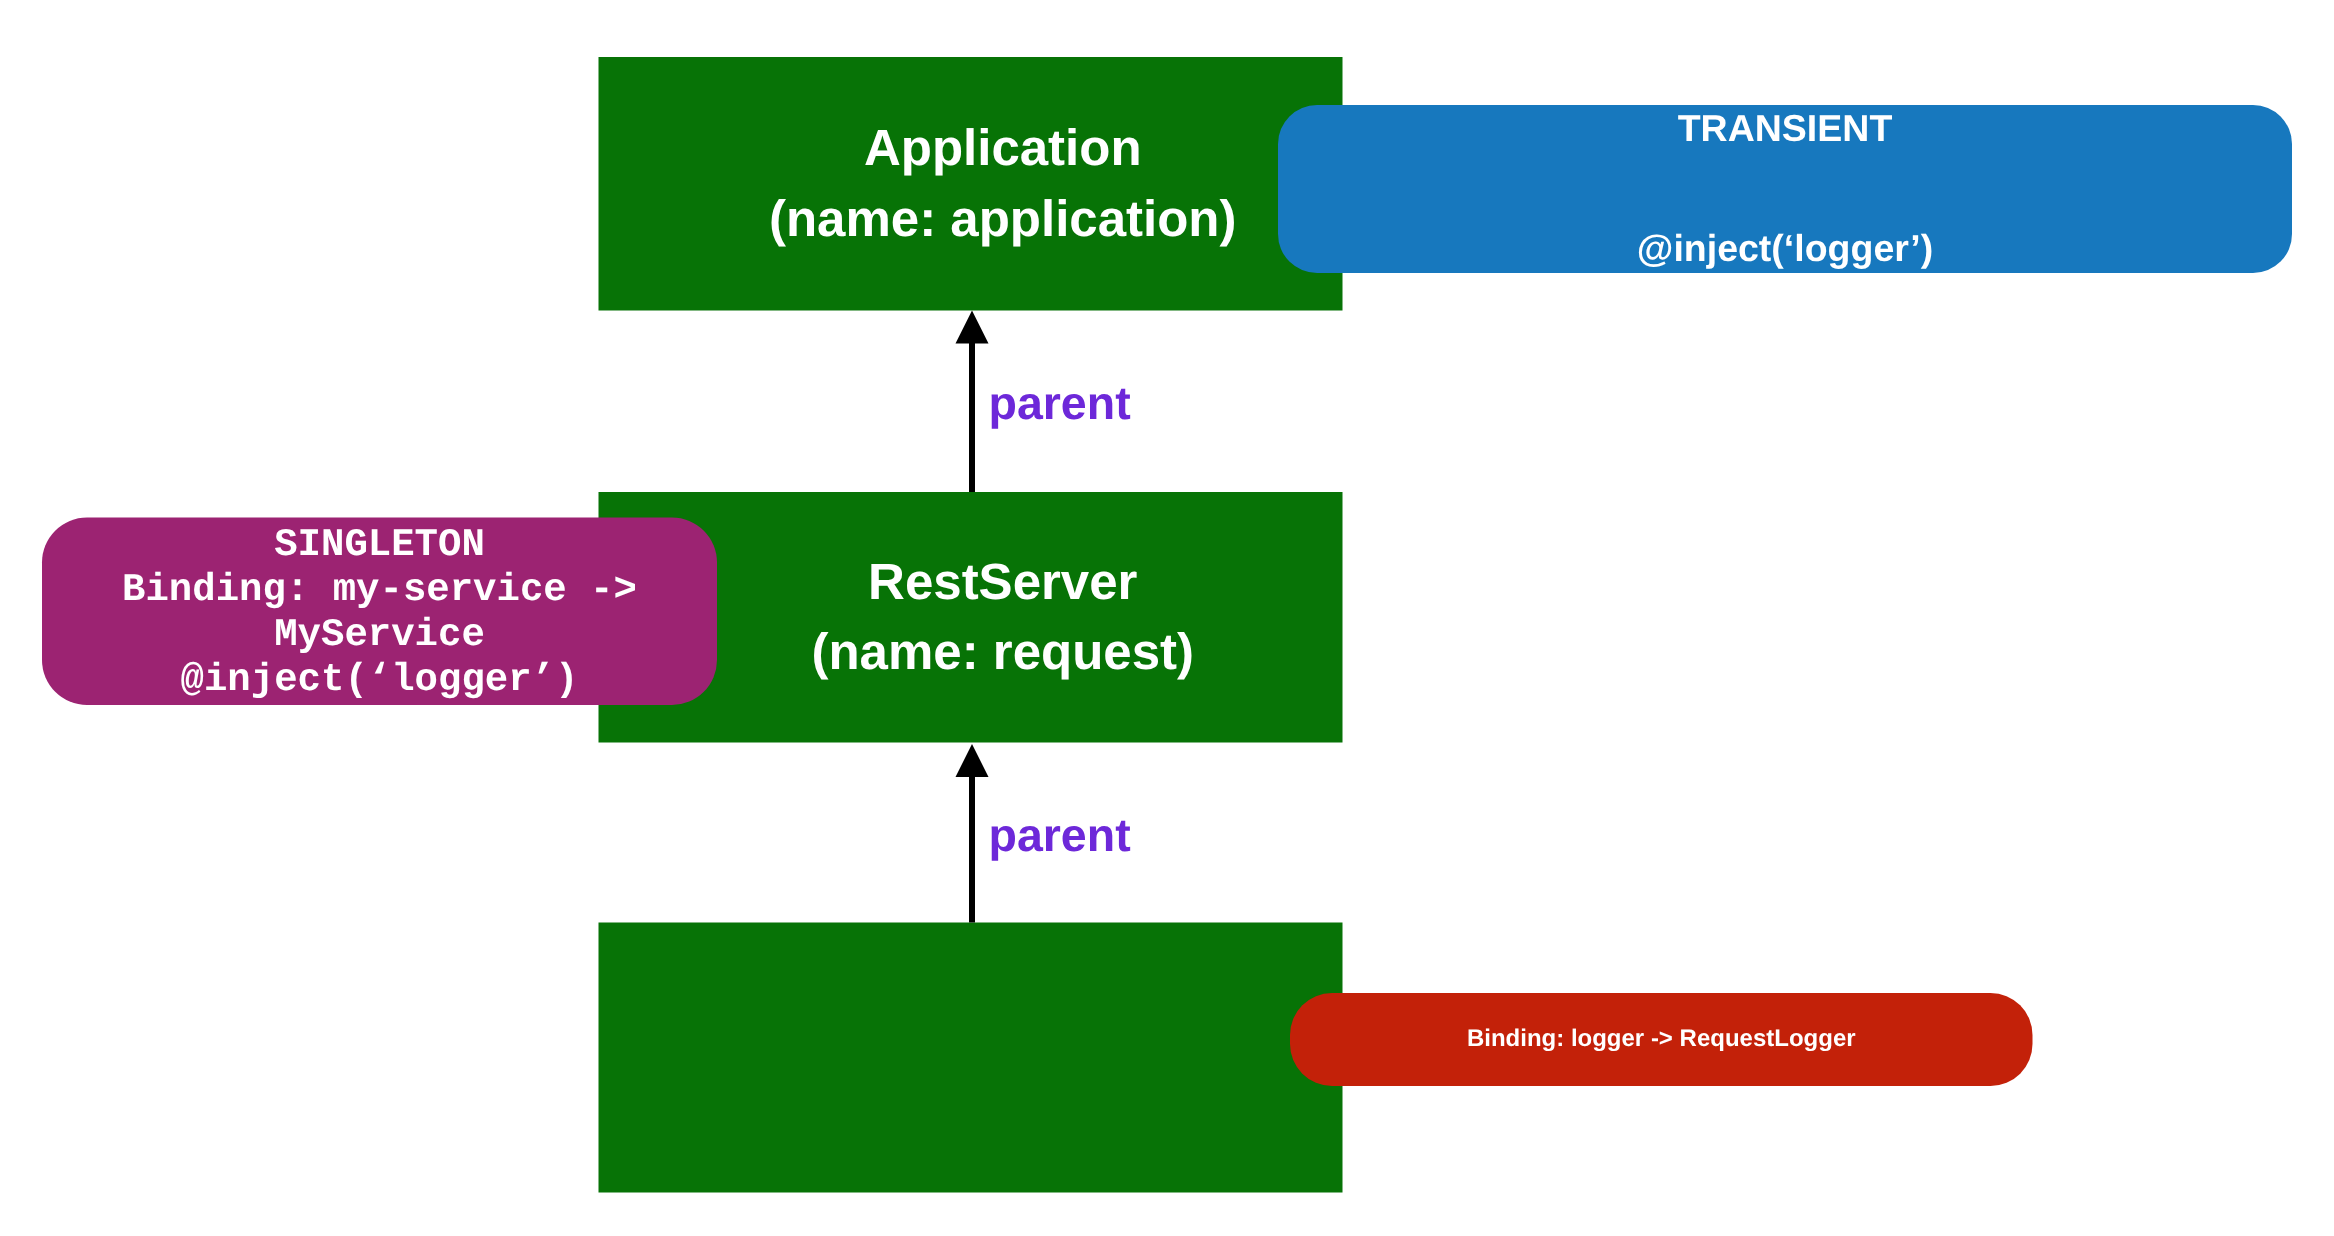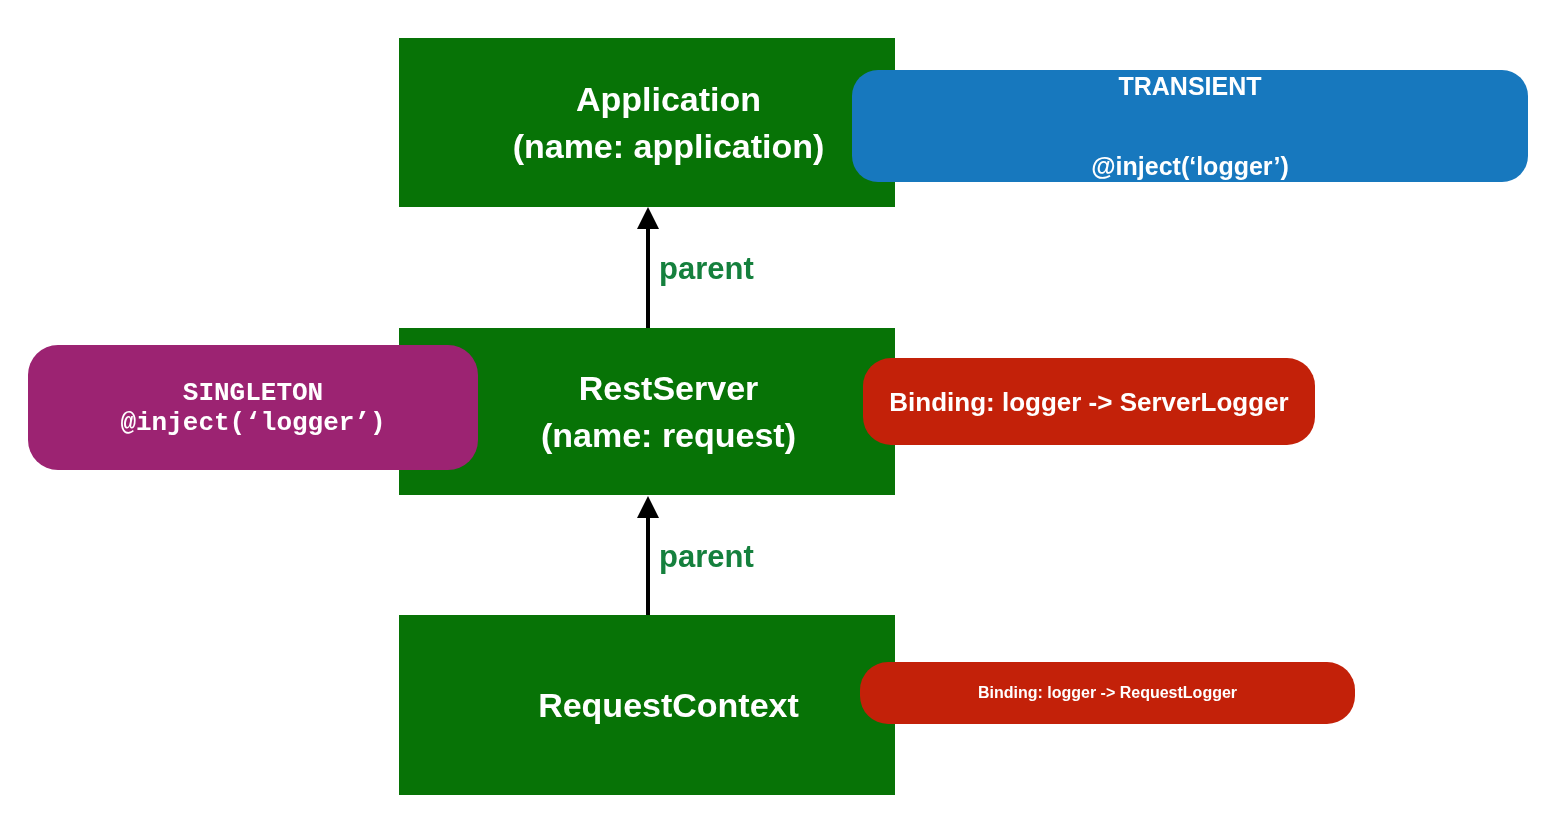--- a/index.html
+++ b/index.html
@@ -78,21 +78,21 @@
   }
   .arrow .line {
     position: absolute;
     left: 9px; top: 20px; bottom: 0;
     width: 4px;
     background: #000000;
   }
   .edge-label {
     position: absolute;
     z-index: 1;
-    color: #15803d;
+    color: #6d28d9;
     font-size: 31px;
     line-height: 36px;
     font-weight: 700;
   }
   .el-1 { left: 659px; top: 251px; }
   .el-2 { left: 659px; top: 539px; }
 </style>
 </head>
 <body>
 
@@ -102,21 +102,20 @@
     <div>Application</div>
     <div>(name: application)</div>
   </div>
 
   <div class="node n-server" style="background: rgb(7, 115, 6);">
     <div>RestServer</div>
     <div>(name: request)</div>
   </div>
 
   <div class="node n-request" style="background: rgb(7, 115, 6);">
-    <div>RequestContext</div>
   </div>
 
   <div class="arrow arrow-1">
     <div class="head"></div>
     <div class="line"></div>
   </div>
   <div class="edge-label el-1">parent</div>
 
   <div class="arrow arrow-2">
     <div class="head"></div>
@@ -124,24 +123,22 @@
   </div>
   <div class="edge-label el-2">parent</div>
 
   <div class="badge b-transient" style="background: rgb(23, 120, 190);">
     <div>TRANSIENT</div>
     <div>@inject(‘logger’)</div>
   </div>
 
   <div class="badge b-singleton" style="background: rgb(156, 35, 114); font-family: Liberation Mono, monospace;">
     <div>SINGLETON</div>
+    <div>Binding: my-service -&gt; MyService</div>
     <div>@inject(‘logger’)</div>
   </div>
 
-  <div class="badge b-serverlogger" style="background: rgb(195, 33, 9);">
-    <div>Binding: logger -&gt; ServerLogger</div>
-  </div>
 
   <div class="badge b-requestlogger" style="background: rgb(195, 33, 9);">
     <div>Binding: logger -&gt; RequestLogger</div>
   </div>
 
 </div>
 
 </body></html>

